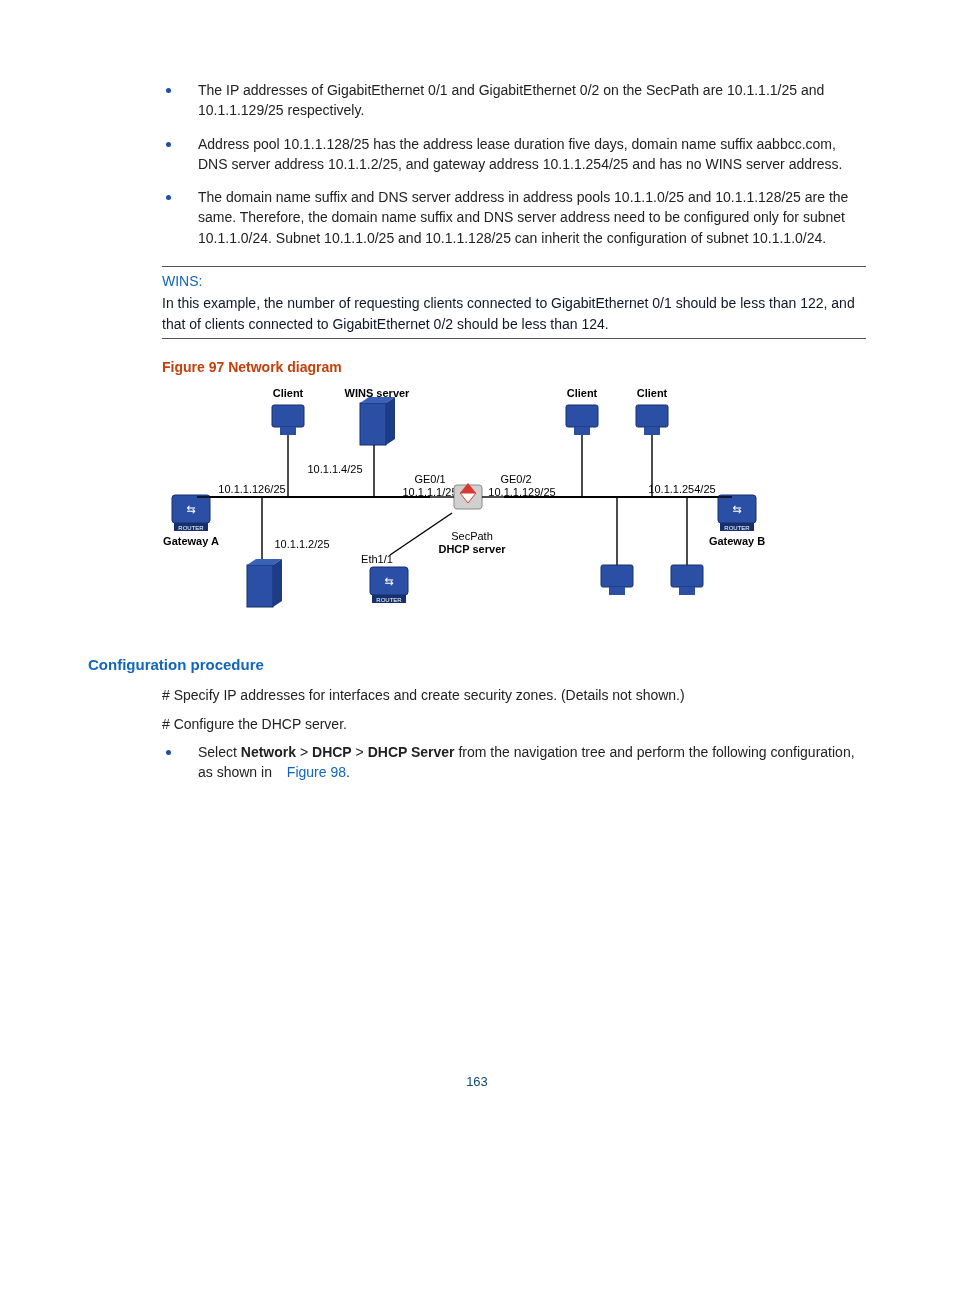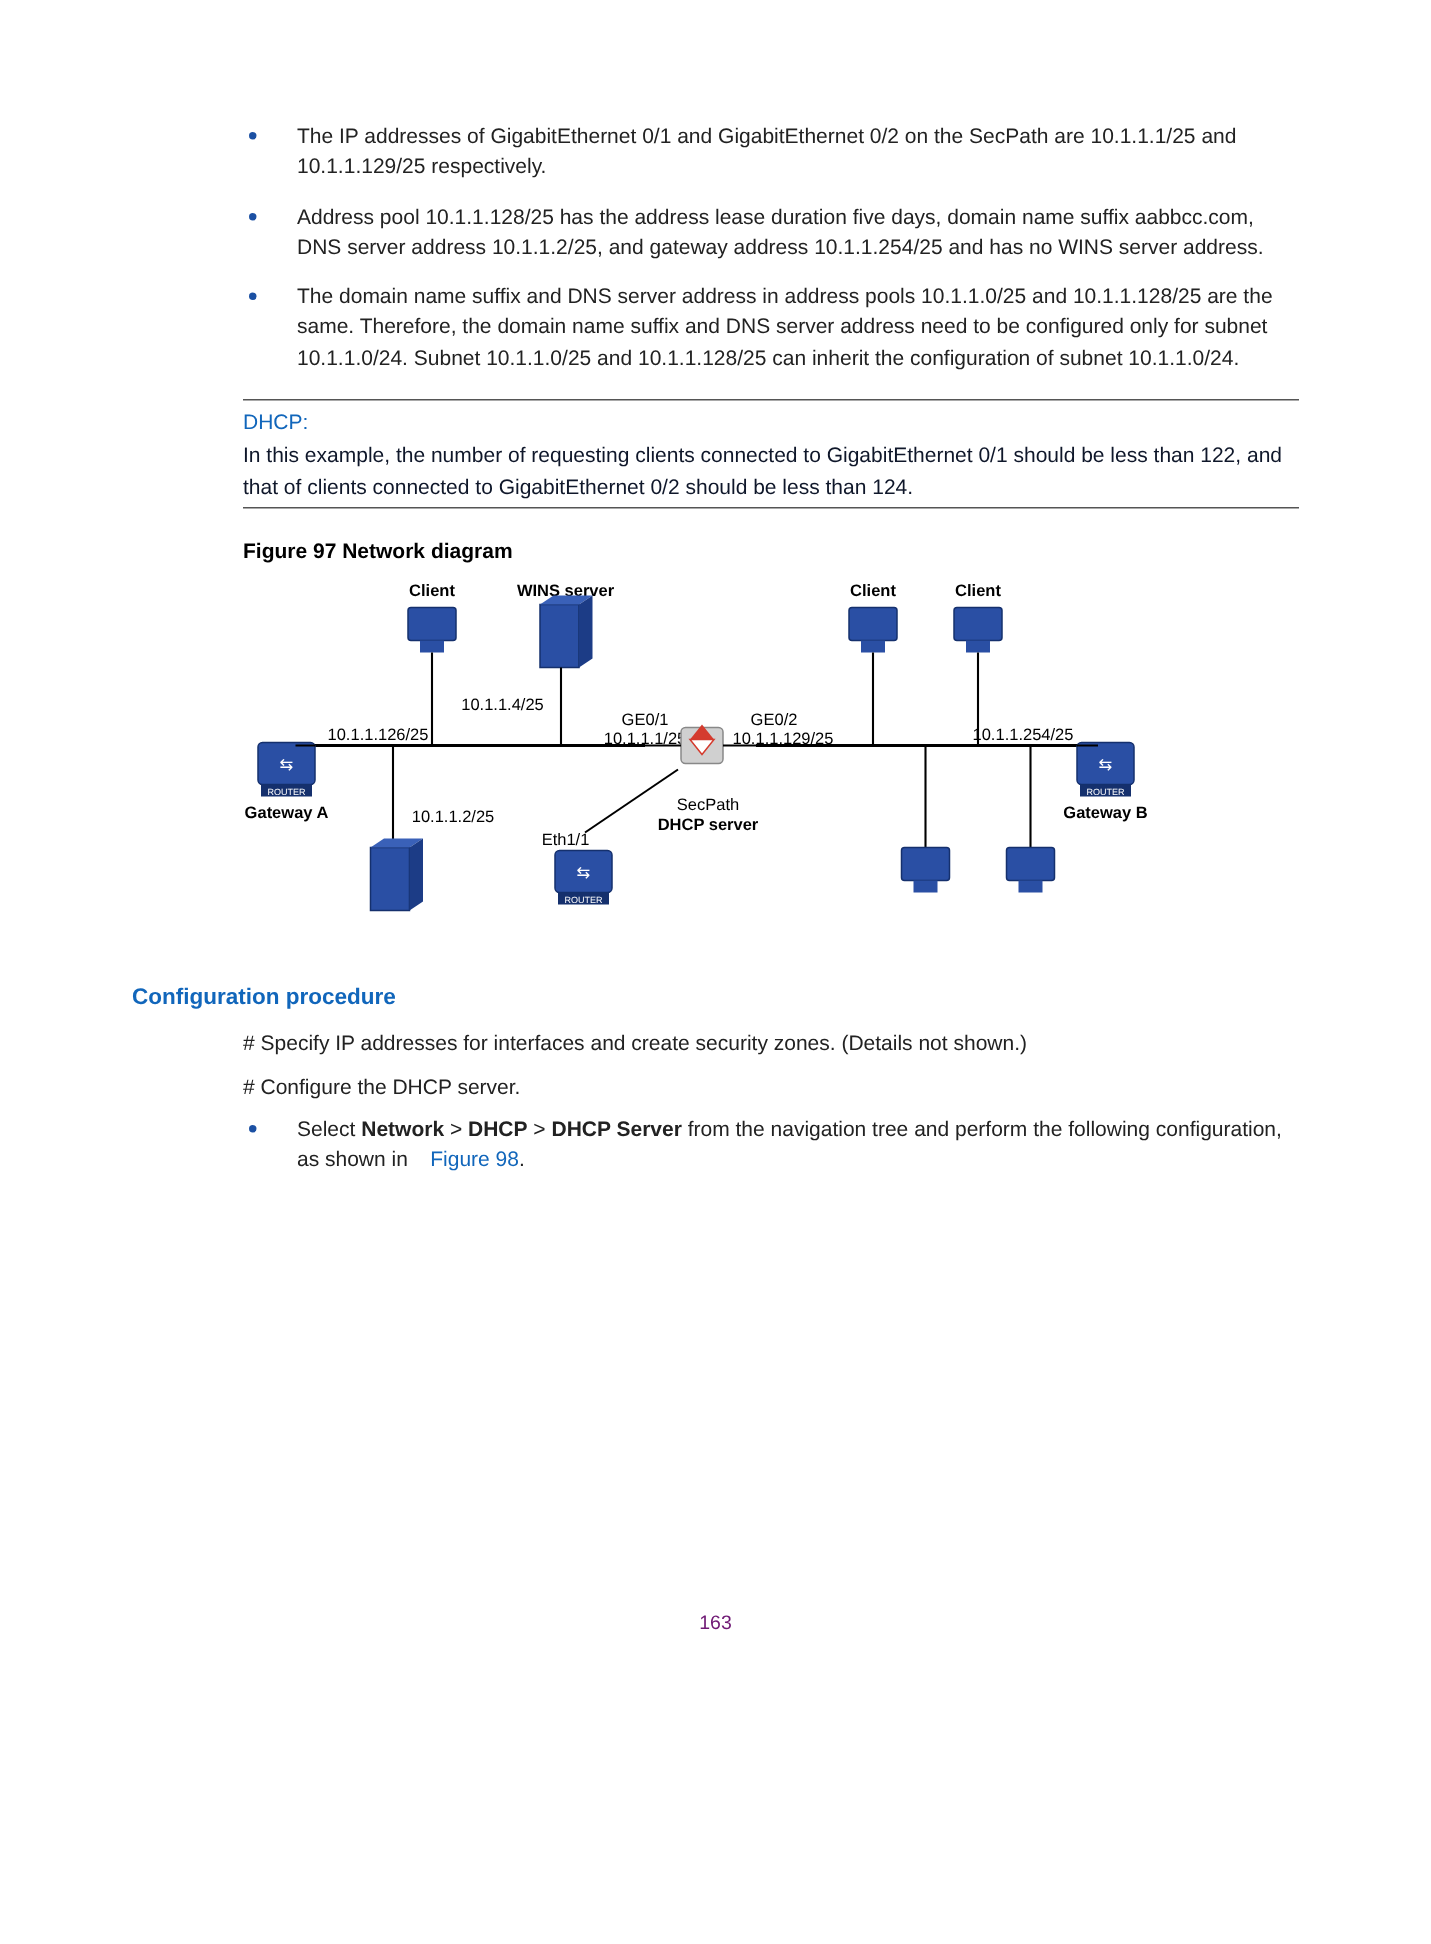--- a/index.html
+++ b/index.html
@@ -48,21 +48,21 @@
   .note-label {
     color: #1166bb;
     font-size: 14px;
     margin-bottom: 2px;
   }
   .note-body {
     color: #0f172a;
     margin: 2px 0 4px 0;
   }
   .fig-caption {
-    color: #000000;
+    color: #c2410c;
     font-weight: bold;
     font-size: 14px;
     margin: 16px 0 8px 74px;
   }
   .diagram {
     margin-left: 74px;
     width: 620px;
   }
   .h3 {
     color: #1166bb;
@@ -71,38 +71,38 @@
     margin: 28px 0 10px 0;
   }
   .para {
     margin: 8px 0 8px 74px;
   }
   .link { color: #1166bb; padding-left: 11px; }
   .page-number {
     text-align: center;
     font-size: 13px;
     margin-top: 290px;
-    color: #701a75;
+    color: #0c4a6e;
   }
   .bold { font-weight: bold; }
   
   svg text { font-family: Arial, Helvetica, sans-serif; }
 </style>
 </head>
 <body>
 
 <ul class="bullets">
   <li>The IP addresses of GigabitEthernet 0/1 and GigabitEthernet 0/2 on the SecPath are 10.1.1.1/25 and 10.1.1.129/25 respectively.</li>
   <li>Address pool 10.1.1.128/25 has the address lease duration five days, domain name suffix aabbcc.com, DNS server address 10.1.1.2/25, and gateway address 10.1.1.254/25 and has no WINS server address.</li>
   <li>The domain name suffix and DNS server address in address pools 10.1.1.0/25 and 10.1.1.128/25 are the same. Therefore, the domain name suffix and DNS server address need to be configured only for subnet 10.1.1.0/24. Subnet 10.1.1.0/25 and 10.1.1.128/25 can inherit the configuration of subnet 10.1.1.0/24.</li>
 </ul>
 
 <hr class="hr-top">
 <div class="note-block">
-  <div class="note-label">DHCP:</div>
+  <div class="note-label">WINS:</div>
   <div class="note-body">In this example, the number of requesting clients connected to GigabitEthernet 0/1 should be less than 122, and that of clients connected to GigabitEthernet 0/2 should be less than 124.</div>
 </div>
 <hr class="hr-bottom">
 
 <div class="fig-caption">Figure 97 Network diagram</div>
 
 <div class="diagram">
 <svg viewBox="0 0 620 235" width="620" height="235">
 
   <text x="126" y="12" font-size="11" font-weight="bold" text-anchor="middle">Client</text>

